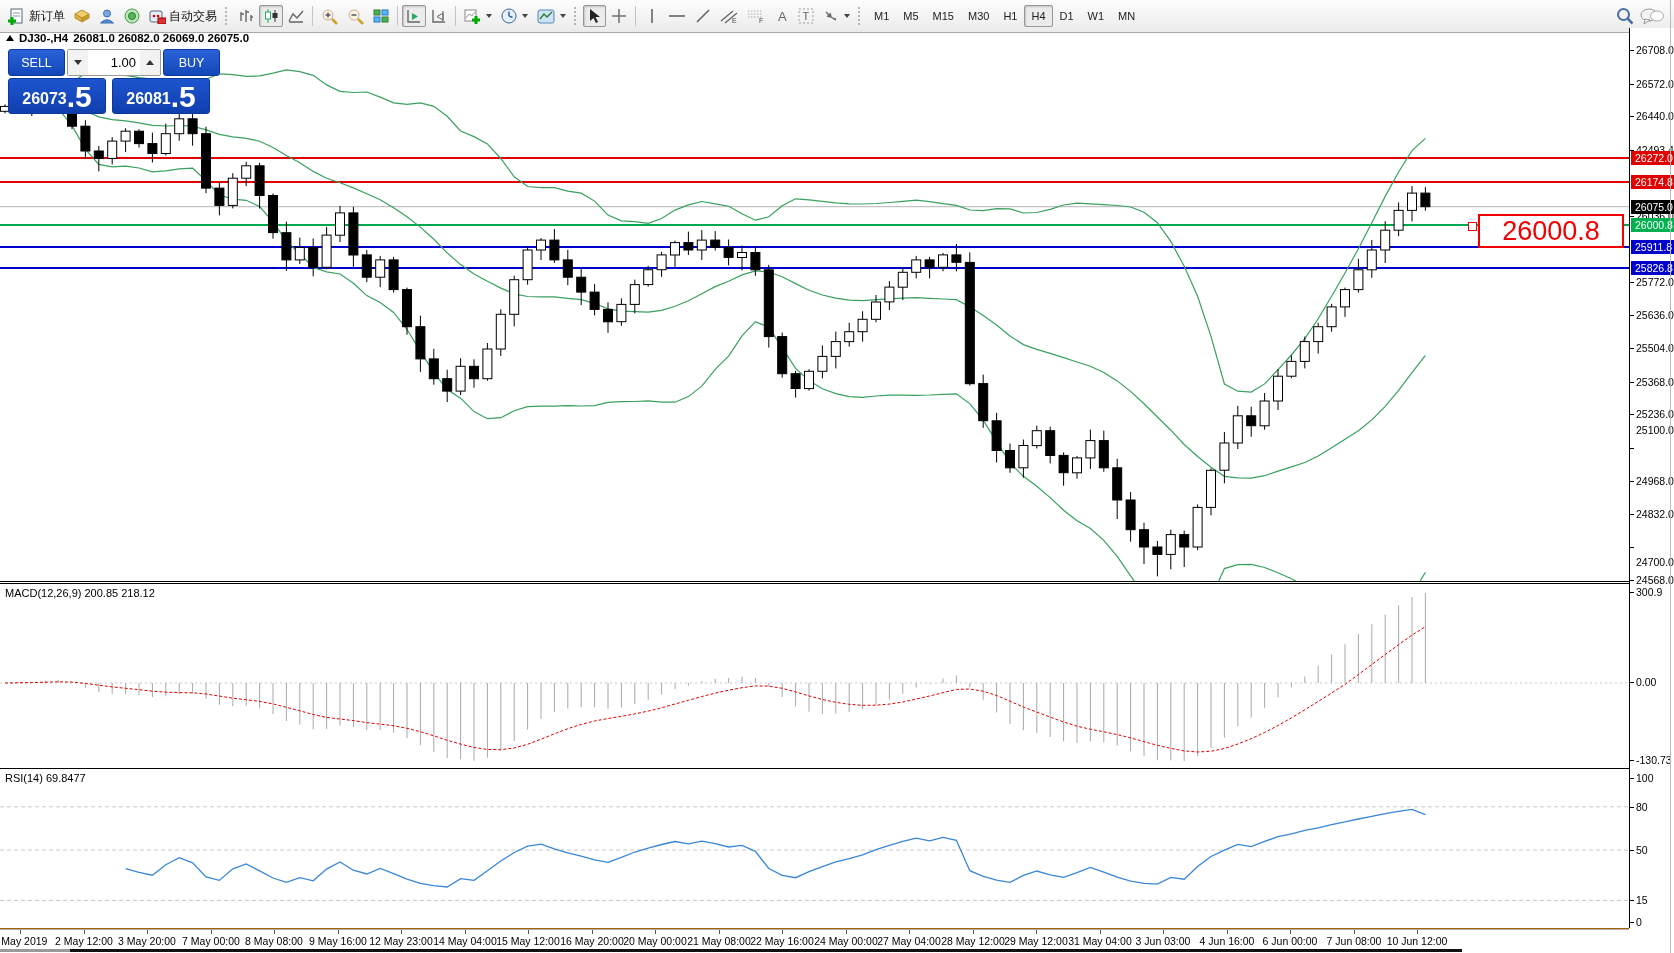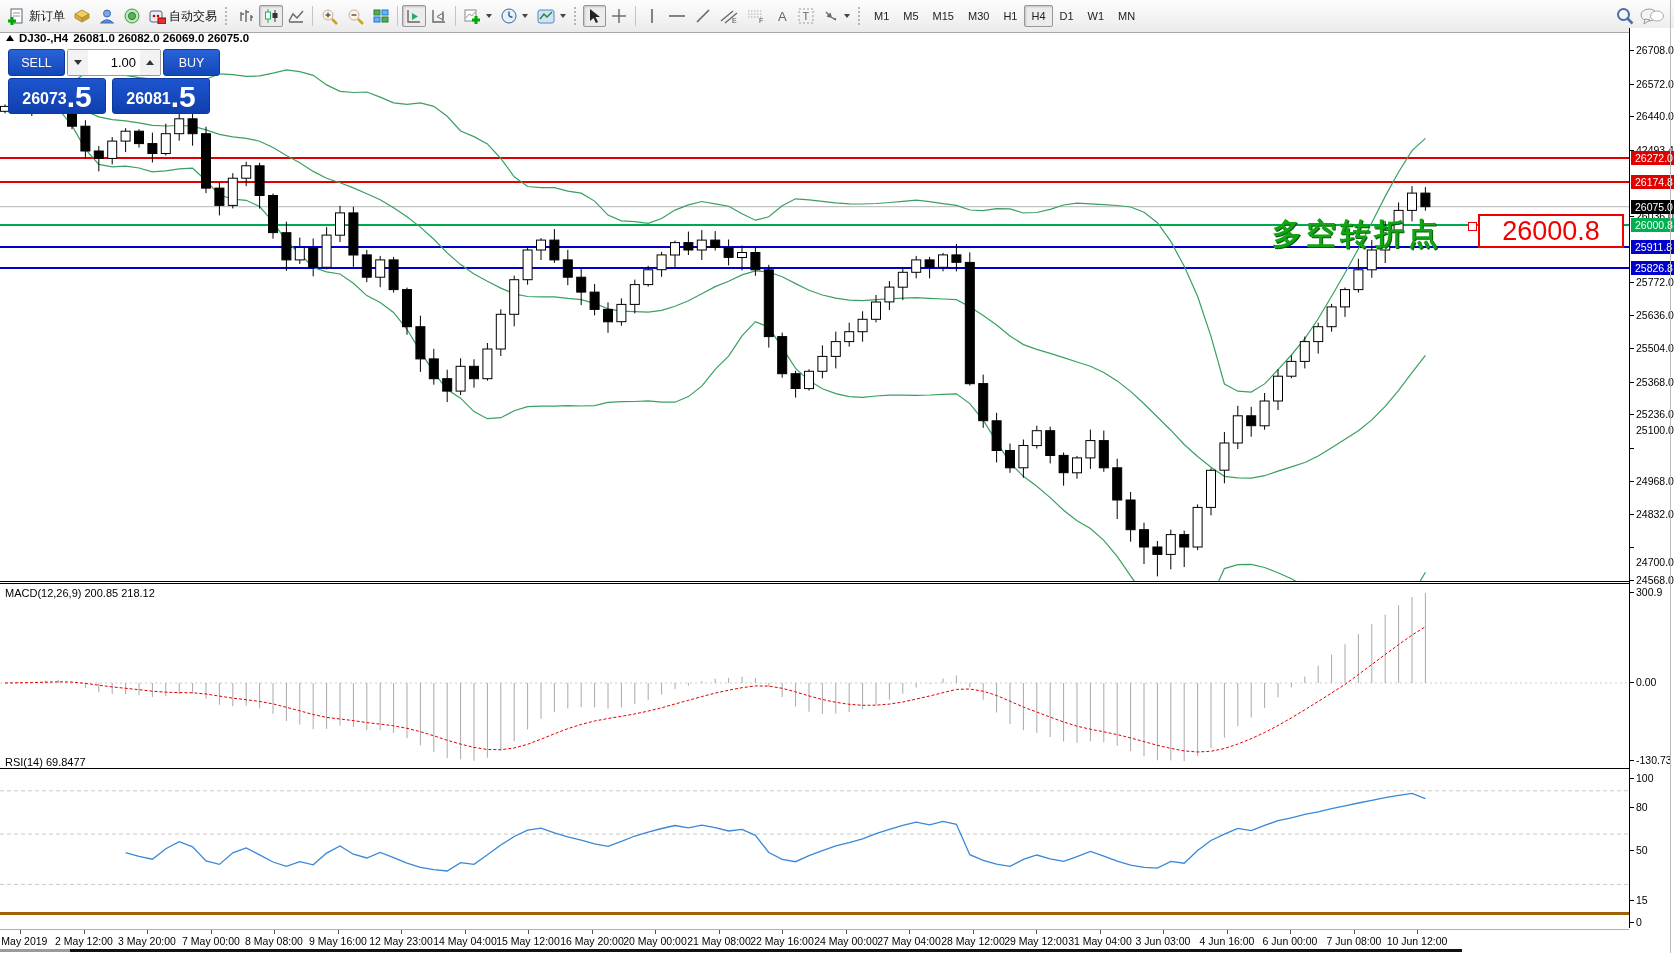--- a/index.html
+++ b/index.html
@@ -14,21 +14,21 @@
   .tb.pressed{background:#ececec;border-color:#979797;box-shadow:inset 1px 1px 2px rgba(0,0,0,.18);}
   .tb .caret{width:0;height:0;border-left:3px solid transparent;border-right:3px solid transparent;border-top:4px solid #444;margin-left:2px;}
   .sep{width:1px;height:20px;background:#c4c4c4;margin:0 3px;}
   .grip{width:3px;height:18px;border-left:2px dotted #b5b5b5;margin:0 3px;}
   .tf{font-size:11px;color:#222;padding:3px 6px;}
   .tb-label{font-size:12px;color:#111;white-space:nowrap;}
   .tb-right{margin-left:auto;display:flex;gap:6px;align-items:center;padding-right:6px;}
   
   .price-panel{position:absolute;left:0;top:28px;width:1629px;height:553px;border-bottom:1px solid #000;}
   .macd-panel{position:absolute;left:0;top:583px;width:1629px;height:184px;border-top:1px solid #000;border-bottom:1px solid #000;}
-  .rsi-panel{position:absolute;left:0;top:753px;width:1629px;height:159px;border-bottom:3px solid #a16207;}
+  .rsi-panel{position:absolute;left:0;top:769px;width:1629px;height:159px;border-bottom:1px solid #a16207;}
   .axis-col{position:absolute;left:1629px;top:28px;width:45px;height:900px;border-left:1px solid #000;background:#fff;}
   .date-axis{position:absolute;left:0;top:929px;width:1629px;height:24px;border-top:1px solid #b0b0b0;}
   .right-edge{position:absolute;left:1670px;top:0;width:1px;height:953px;background:#bbb;}
   svg{display:block;}
   .panel-label{position:absolute;left:5px;top:3px;font-size:11px;color:#000;white-space:nowrap;}
   
   .chart-title{position:absolute;left:6px;top:4px;font-size:11.5px;font-weight:bold;color:#000;
     display:flex;align-items:center;gap:5px;white-space:nowrap;}
   .collapse-tri{width:0;height:0;border-left:4px solid transparent;border-right:4px solid transparent;border-bottom:6px solid #000;}
   
@@ -533,21 +533,20 @@
           <span class="px-main">26073</span>
             <span class="px-frac">.5</span>
         </div>
         <div class="px-box">
           <span class="px-main">26081</span>
             <span class="px-frac">.5</span>
         </div>
       </div>
     </div>
 
-    <div class="cn-note">多空转折点</div>
     <div class="line-handle"></div>
     <div class="price-box">26000.8</div>
   </div>
 
   <div class="macd-panel">
     <svg id="macd-svg" width="1629" height="184">
         <line x1="0" y1="99" x2="1629" y2="99" stroke="#c8c8c8" stroke-dasharray="2,3"></line>
         <line x1="5" y1="99" x2="5" y2="99.0" stroke="#a8a8a8" stroke-width="1"></line>
         <line x1="18.4" y1="99" x2="18.4" y2="98.1" stroke="#a8a8a8" stroke-width="1"></line>
         <line x1="31.8" y1="99" x2="31.8" y2="98.0" stroke="#a8a8a8" stroke-width="1"></line>

